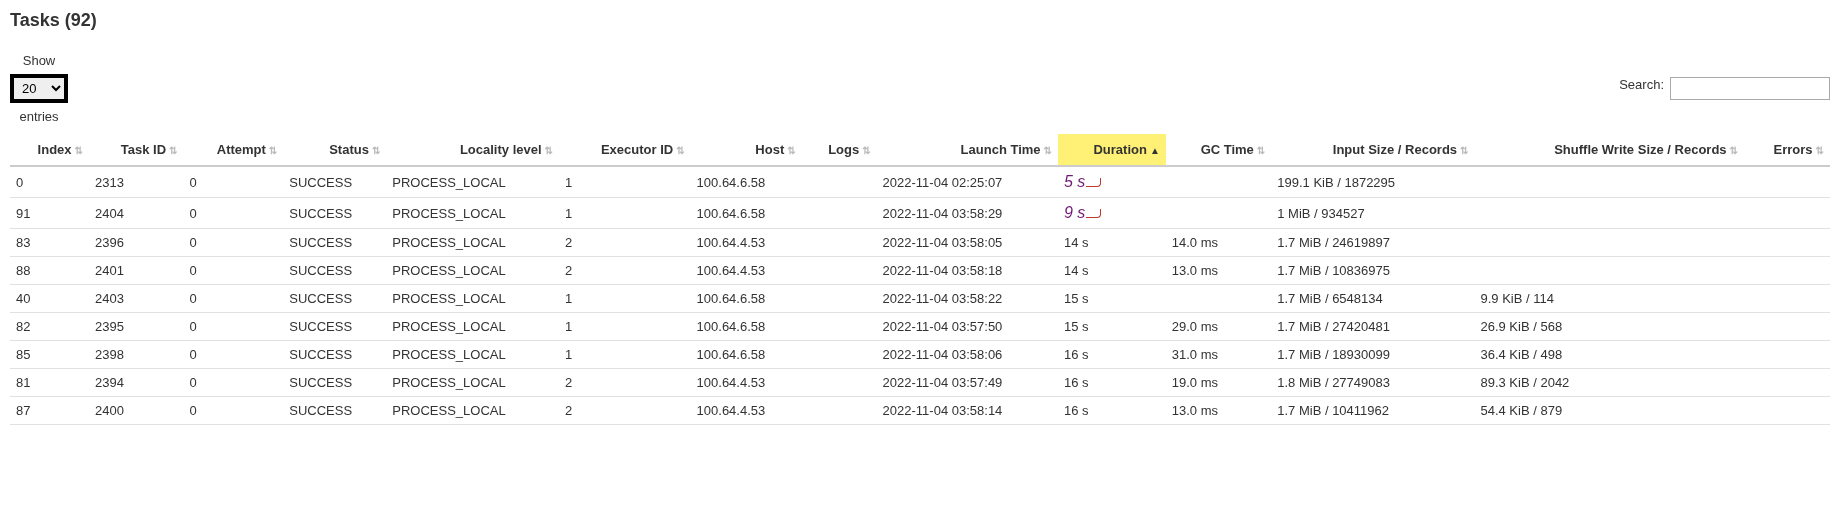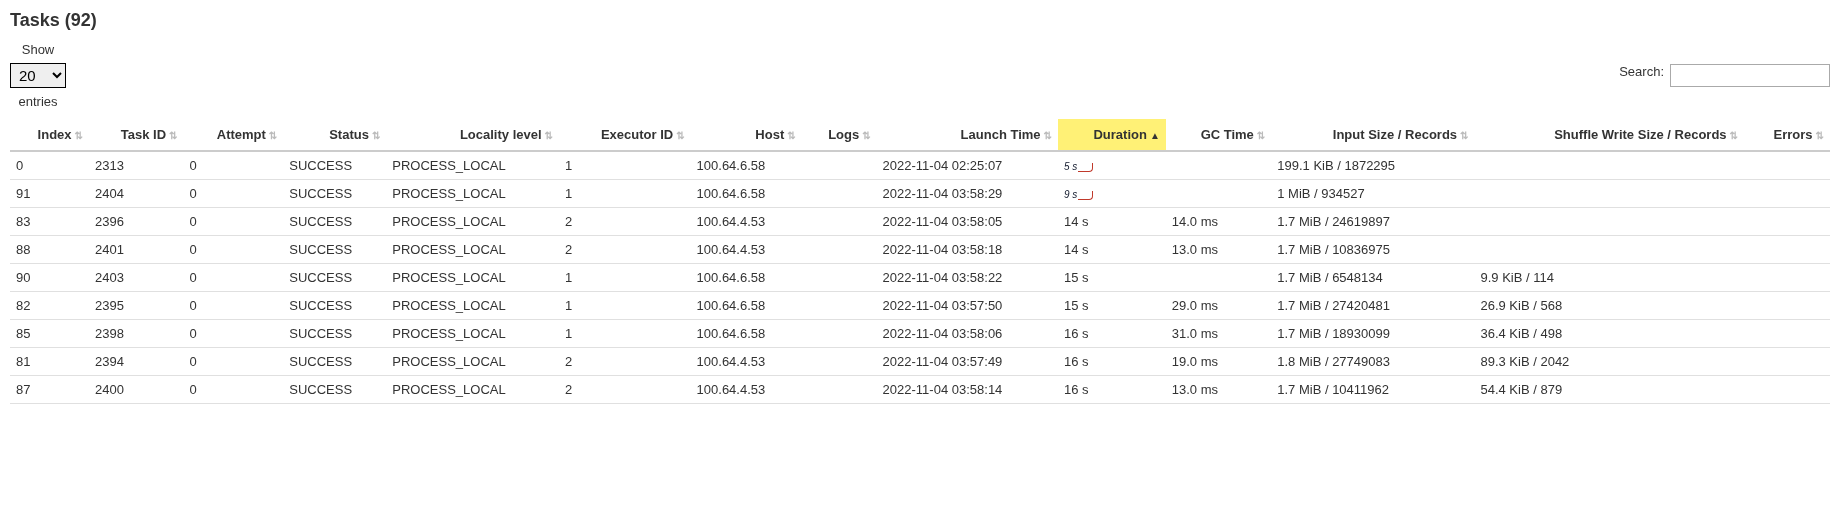--- a/index.html
+++ b/index.html
@@ -6,38 +6,38 @@
     body {
       font-family: Arial, sans-serif;
       font-size: 13px;
       background: #fff;
       color: #333;
       padding: 10px;
     }
     .page-title {
       font-size: 18px;
       font-weight: bold;
-      margin-bottom: 11px;
+      margin-bottom: 22px;
     }
     .controls-row {
       display: flex;
       justify-content: space-between;
       align-items: center;
       margin-bottom: 10px;
     }
     .show-entries {
       display: flex;
       align-items: center;
       gap: 6px;
       flex-direction: column;
     }
     .show-entries select {
-      border: 1px solid #000000;
+      border: 4px solid #000000;
       padding: 2px 4px;
-      font-size: 15px;
+      font-size: 13px;
     }
     .search-row {
       display: flex;
       gap: 6px;
     }
     .search-row input {
       border: 1px solid #aaa;
       padding: 3px 6px;
       font-size: 13px;
       width: 160px;
@@ -75,23 +75,23 @@
     }
     tbody tr {
       border-bottom: 1px solid #e0e0e0;
     }
     tbody td {
       padding: 6px 6px;
       white-space: nowrap;
     }
     .duration-annotation {
       display: inline-block;
-      color: #0f172a;
+      color: #701a75;
       font-style: italic;
-      font-size: 10px;
+      font-size: 16px;
       position: relative;
     }
     .duration-annotation::after {
       content: '';
       display: inline-block;
       width: 14px;
       height: 8px;
       border-bottom: 1.5px solid #c0392b;
       border-right: 1.5px solid #c0392b;
       border-radius: 0 0 4px 0;
@@ -201,21 +201,21 @@
         <td>100.64.4.53</td>
         <td></td>
         <td>2022-11-04 03:58:18</td>
         <td>14 s</td>
         <td>13.0 ms</td>
         <td>1.7 MiB / 10836975</td>
         <td></td>
         <td></td>
       </tr>
       <tr>
-        <td>90</td>
+        <td>40</td>
         <td>2403</td>
         <td>0</td>
         <td>SUCCESS</td>
         <td>PROCESS_LOCAL</td>
         <td>1</td>
         <td>100.64.6.58</td>
         <td></td>
         <td>2022-11-04 03:58:22</td>
         <td>15 s</td>
         <td></td>

